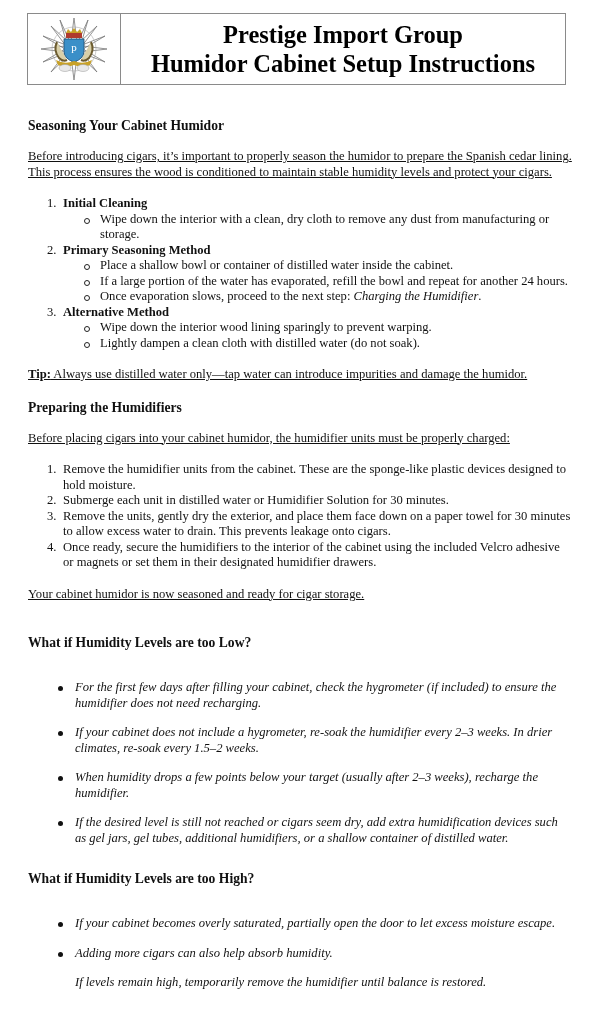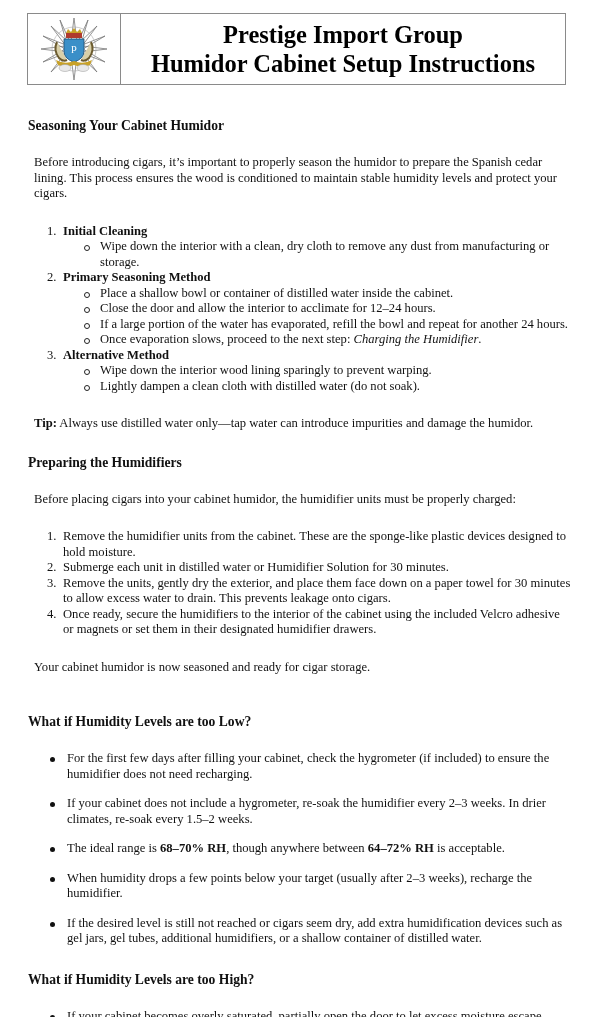--- a/index.html
+++ b/index.html
@@ -21,33 +21,33 @@
     font-family: "Liberation Serif", serif; font-weight: bold; font-size: 24.5px; line-height: 29px;
     color: #000000;
   }
   .content {
     position: absolute; left: 28px; top: 117px; width: 545px;
     font-size: 12.6px; line-height: 15.5px;
   }
   h2.sec {
     font-size: 13.6px; font-weight: bold; margin: 0; line-height: 18px;
   }
-  p { margin: 6px; }
+  p { margin: 0; text-decoration: underline; }
   .gap-sm { height: 14px; }
   .gap-md { height: 16px; }
   ol.num { margin: 0; padding: 0; list-style: none; }
   ol.num > li { position: relative; padding-left: 35px; }
   ol.num > li > .n { position: absolute; left: 19px; top: 0; }
   ul.sub { margin: 0; padding: 0; list-style: none; }
   ul.sub > li { position: relative; padding-left: 72px; }
   ul.sub > li > .b {
     position: absolute; left: 56px; top: 6px; width: 4px; height: 4px;
     border: 1px solid #222; border-radius: 50%;
   }
-  ul.dots { margin: 4px; padding: 0; list-style: none; }
+  ul.dots { margin: 12px; padding: 0; list-style: none; font-style: italic; }
   ul.dots > li { position: relative; padding-left: 35px; margin-bottom: 14px; }
   ul.dots > li > .b {
     position: absolute; left: 18px; top: 6px; width: 5px; height: 5px;
     background: #111; border-radius: 50%;
   }
   b { font-weight: bold; }
   i { font-style: italic; }
 </style>
 </head>
 <body>
@@ -111,21 +111,20 @@
     <li><span class="b"></span><span>Wipe down the interior with a clean, dry cloth to remove any dust from manufacturing or storage.</span></li>
   </ul>
   <ol class="num">
     <li>
       <span class="n">2.</span>
       <b>Primary Seasoning Method</b>
     </li>
   </ol>
   <ul class="sub">
     <li><span class="b"></span><span>Place a shallow bowl or container of distilled water inside the cabinet.</span></li>
-    <li><span class="b"></span><span>Close the door and allow the interior to acclimate for 12–24 hours.</span></li>
     <li><span class="b"></span><span>If a large portion of the water has evaporated, refill the bowl and repeat for another 24 hours.</span></li>
     <li><span class="b"></span><span>Once evaporation slows, proceed to the next step: </span><i>Charging the Humidifier</i><span>.</span></li>
   </ul>
   <ol class="num">
     <li>
       <span class="n">3.</span>
       <b>Alternative Method</b>
     </li>
   </ol>
   <ul class="sub">
@@ -153,21 +152,20 @@
   <p>Your cabinet humidor is now seasoned and ready for cigar storage.</p>
   <div class="gap-md"></div>
 
   <div class="gap-md"></div>
   <h2 class="sec">What if Humidity Levels are too Low?</h2>
   <div class="gap-md"></div>
 
   <ul class="dots">
     <li><span class="b"></span><span>For the first few days after filling your cabinet, check the hygrometer (if included) to ensure the humidifier does not need recharging.</span></li>
     <li><span class="b"></span><span>If your cabinet does not include a hygrometer, re-soak the humidifier every 2–3 weeks. In drier climates, re-soak every 1.5–2 weeks.</span></li>
-    <li><span class="b"></span><span>The ideal range is </span><b>68–70% RH</b><span>, though anywhere between </span><b>64–72% RH</b><span> is acceptable.</span></li>
     <li><span class="b"></span><span>When humidity drops a few points below your target (usually after 2–3 weeks), recharge the humidifier.</span></li>
     <li><span class="b"></span><span>If the desired level is still not reached or cigars seem dry, add extra humidification devices such as gel jars, gel tubes, additional humidifiers, or a shallow container of distilled water.</span></li>
   </ul>
 
   <div style="height:10px;"></div>
   <h2 class="sec">What if Humidity Levels are too High?</h2>
   <div class="gap-md"></div>
 
   <ul class="dots">
     <li><span class="b"></span><span>If your cabinet becomes overly saturated, partially open the door to let excess moisture escape.</span></li>

